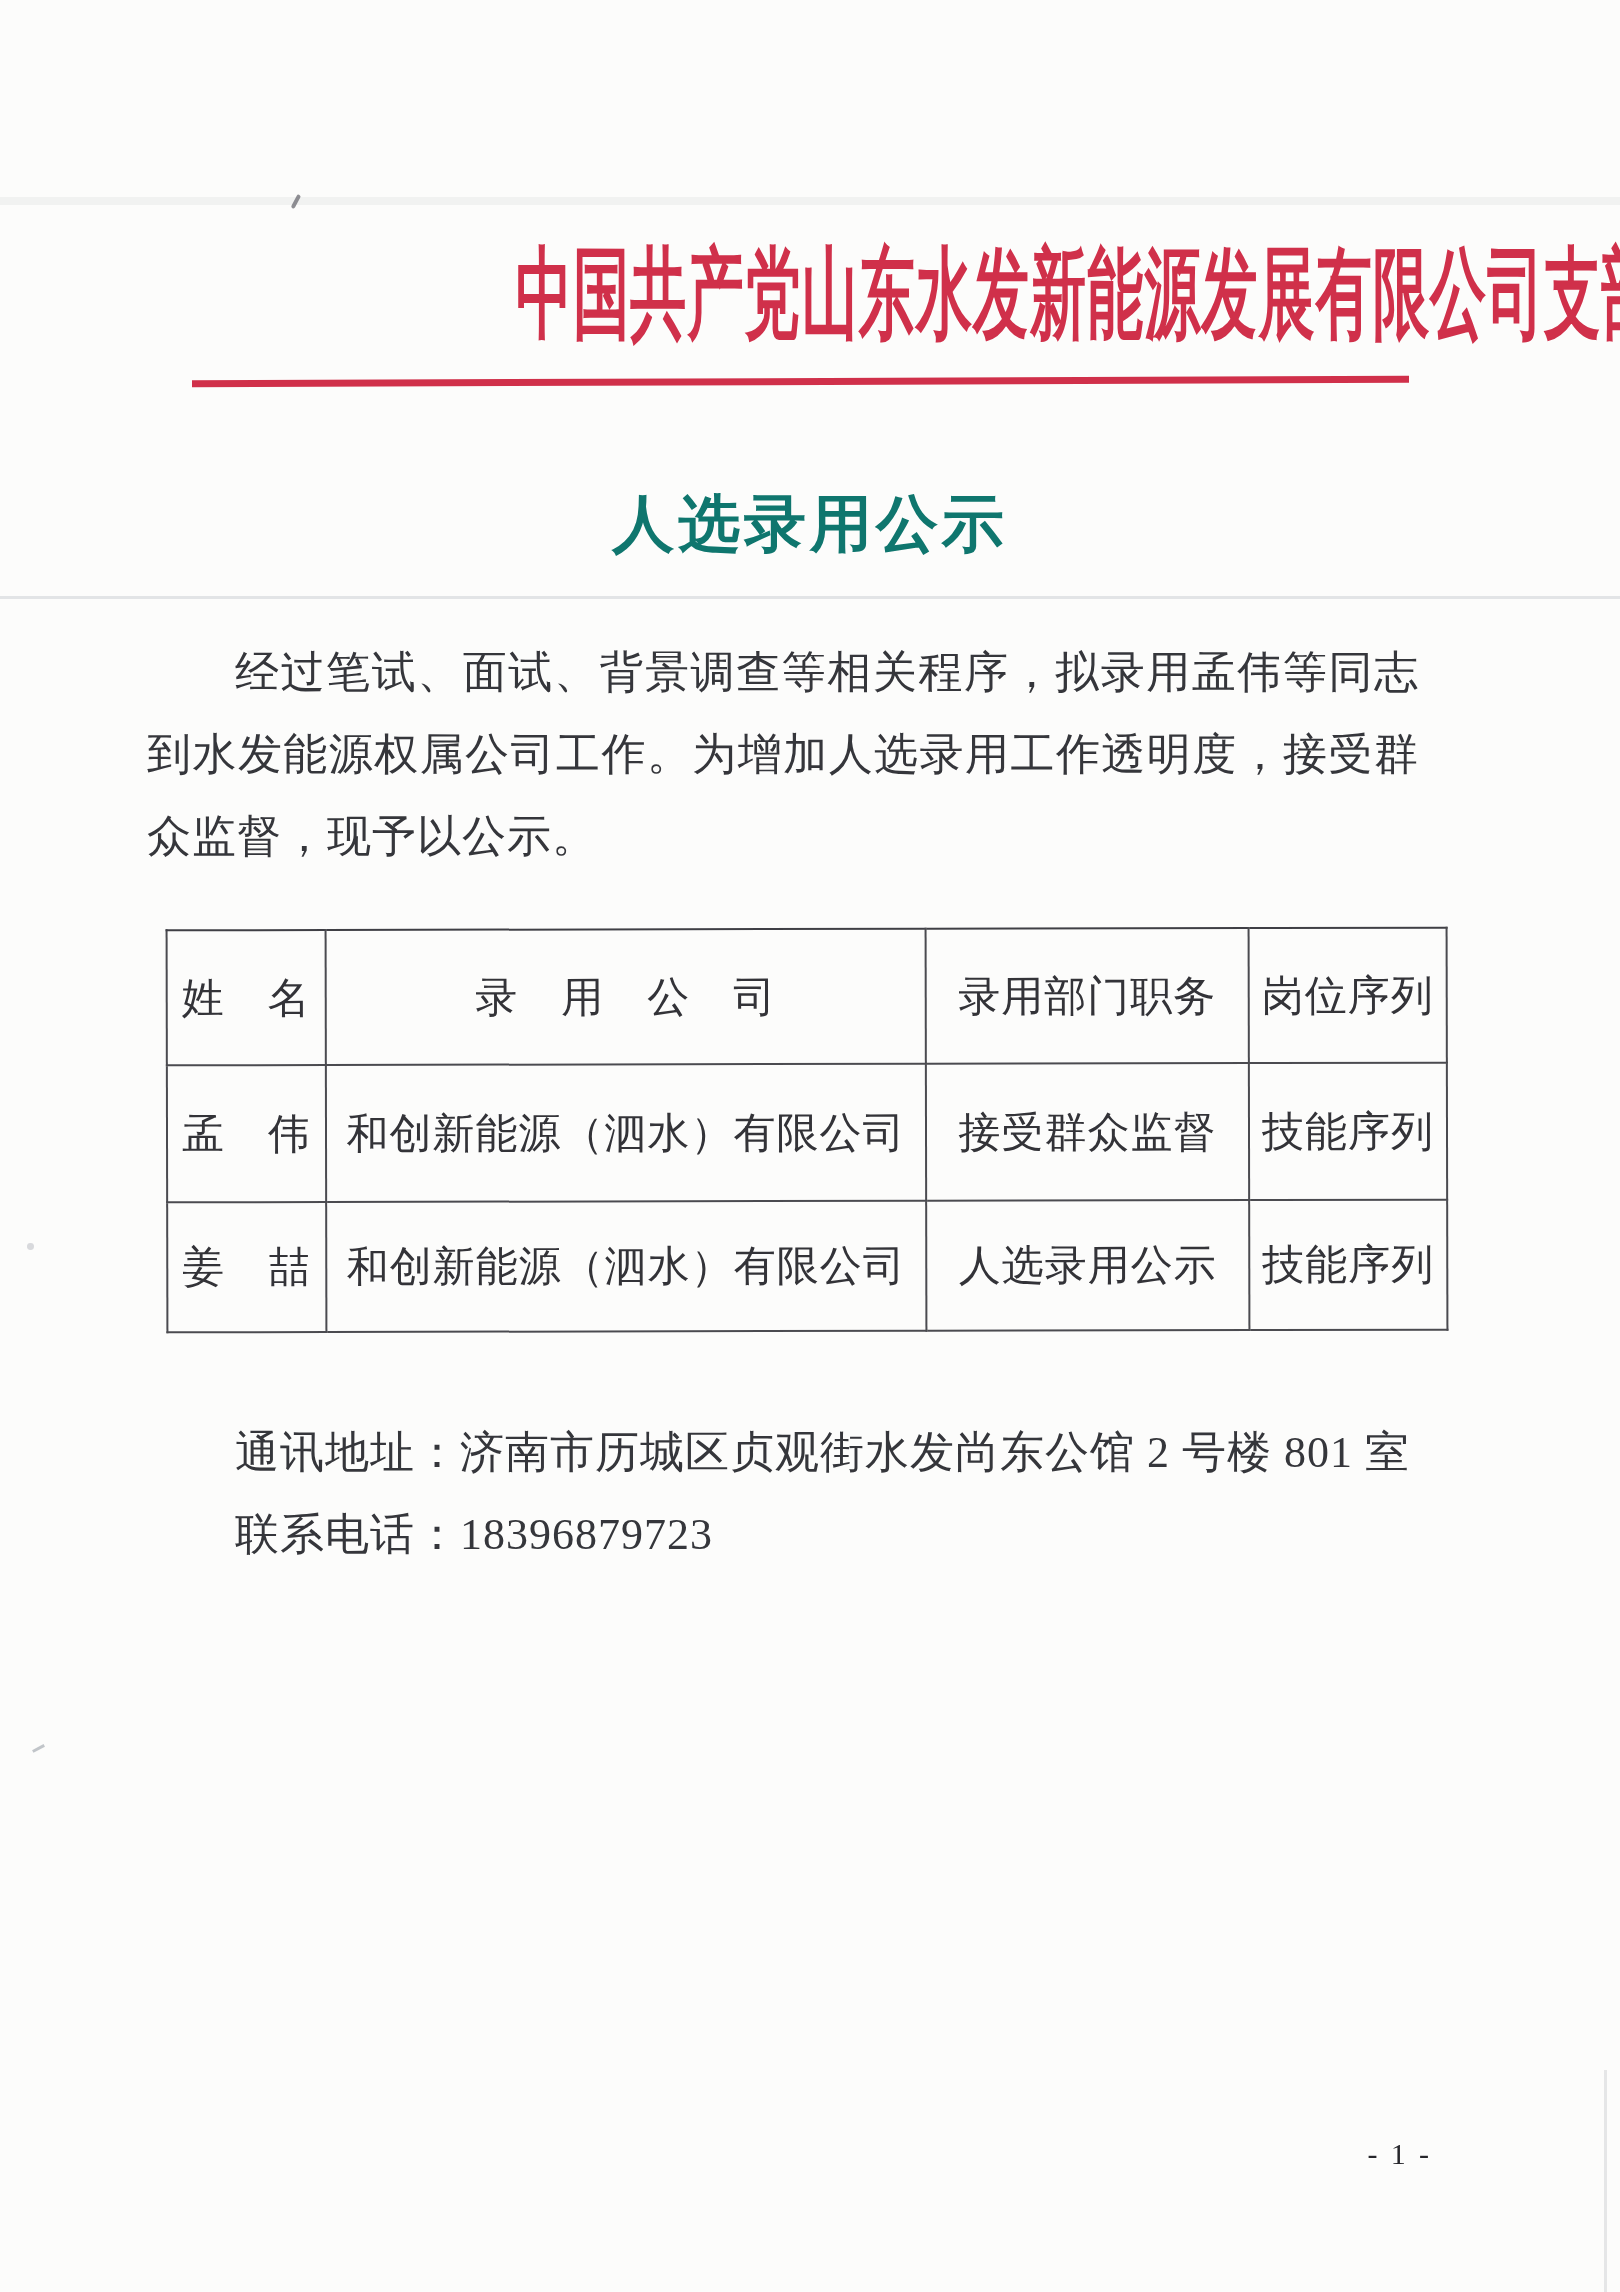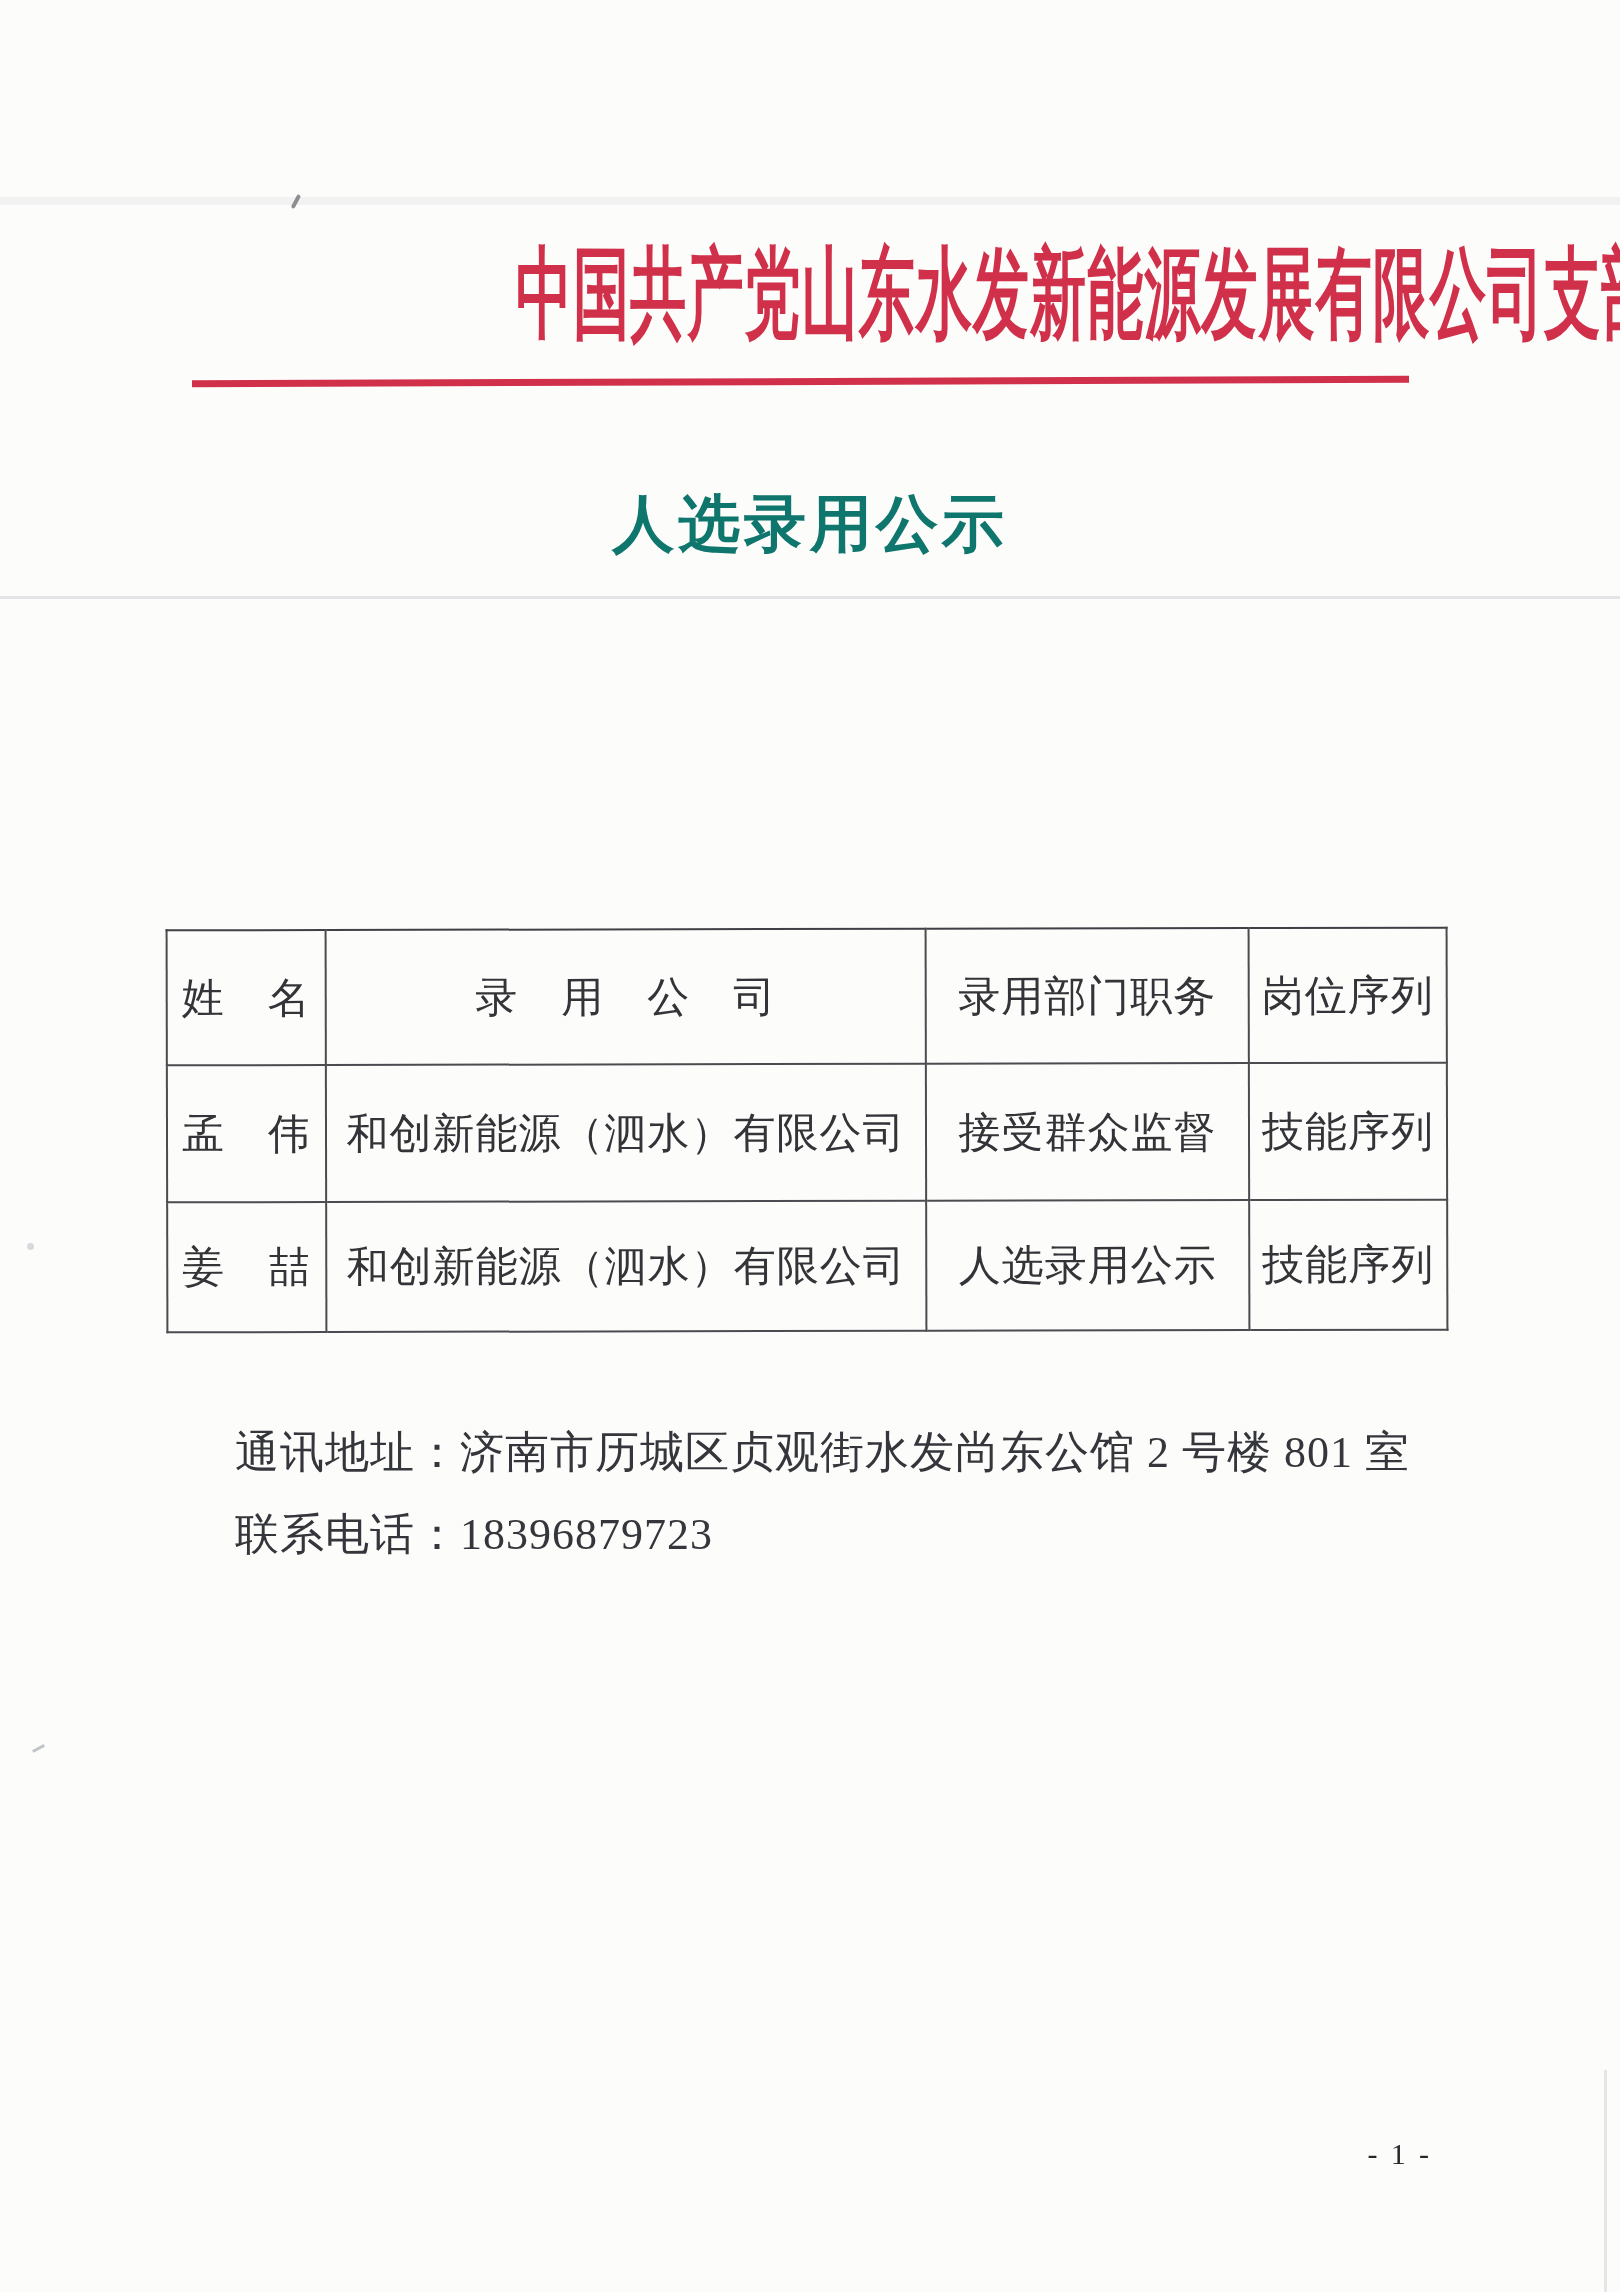--- a/index.html
+++ b/index.html
@@ -88,20 +88,23 @@
   <div class="edge-shadow"></div>
 
   <div class="org-header">
     <span class="stretch">中国共产党山东水发新能源发展有限公司支部委员会</span>
   </div>
   <div class="red-rule"></div>
 
   <div class="doc-title">人选录用公示</div>
   <div class="title-underband"></div>
 
+  <div class="body-text block-intro">
+    <p>经过笔试、面试、背景调查等相关程序，拟录用孟伟等同志到水发能源权属公司工作。为增加人选录用工作透明度，接受群众监督，现予以公示。</p>
+  </div>
 
   <table class="recruit-table">
     <colgroup>
       <col style="width:159px">
         <col style="width:600px">
         <col style="width:323px">
         <col style="width:198px">
     </colgroup>
     <tbody>
         <tr class="row-h">

